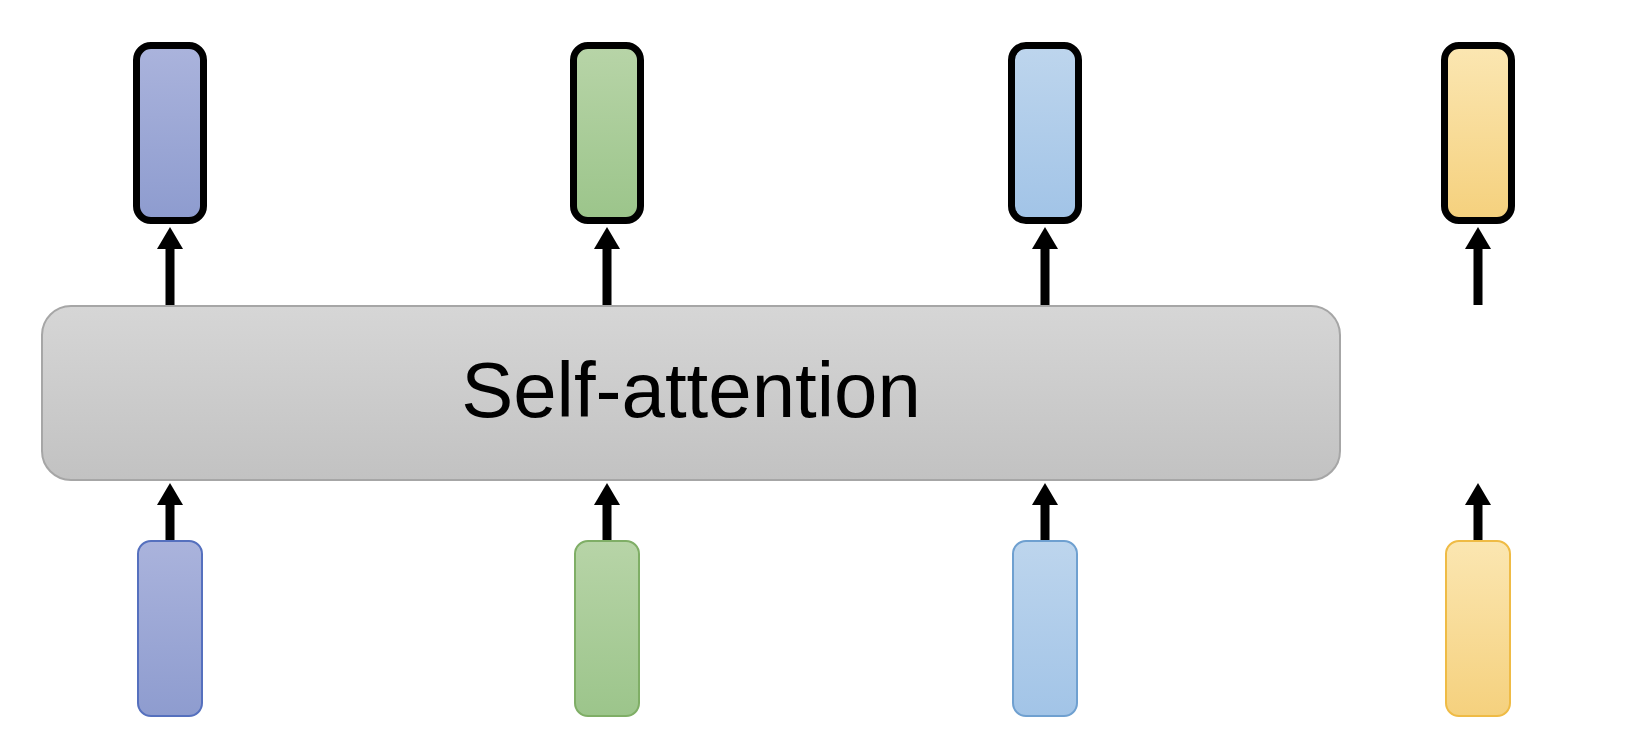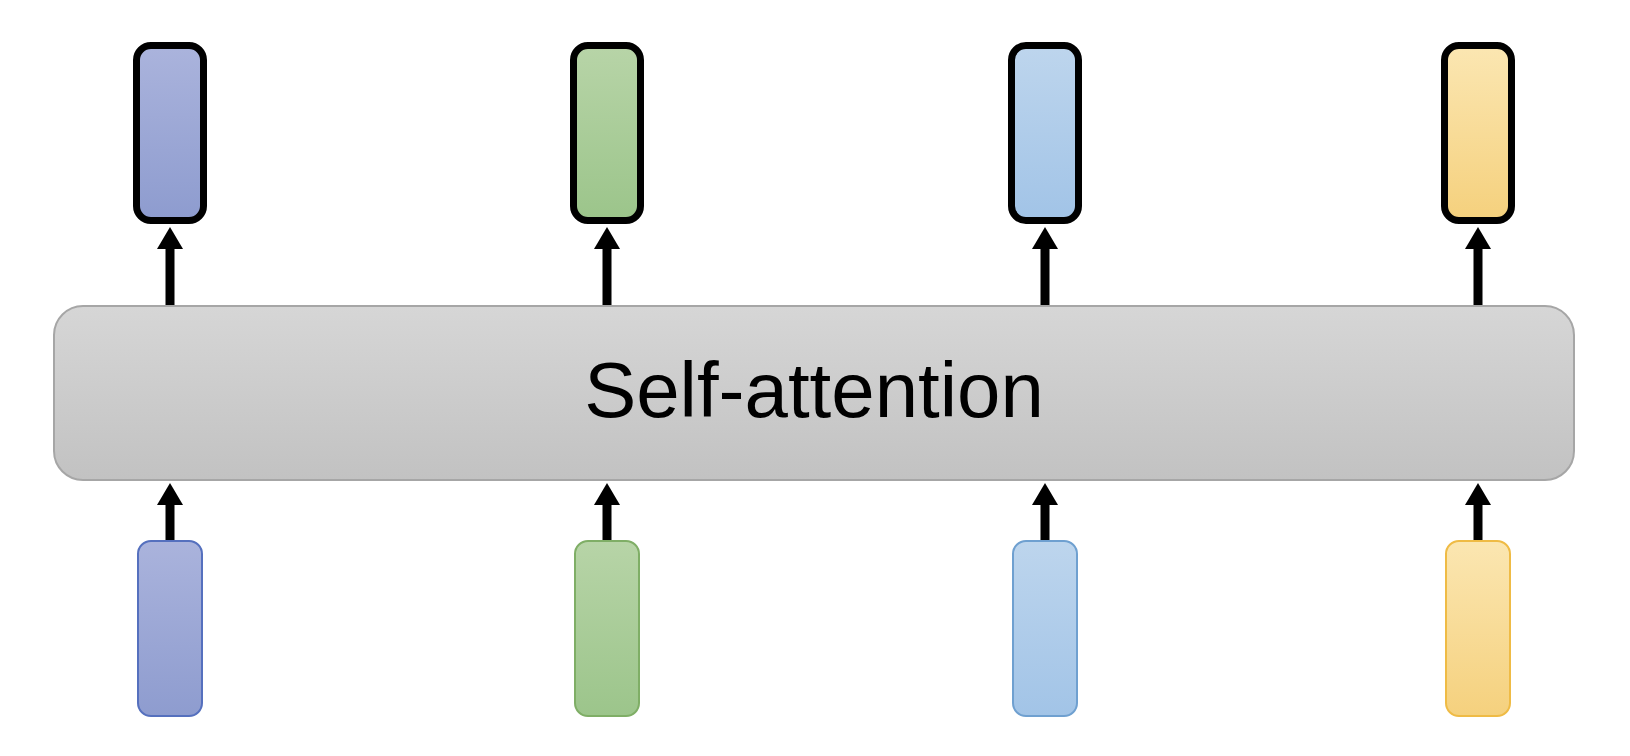--- a/index.html
+++ b/index.html
@@ -11,23 +11,23 @@
   .canvas {
     position: relative;
     width: 1630px;
     height: 756px;
     background: #FFFFFF;
     overflow: hidden;
   }
   
   .band {
     position: absolute;
-    left: 53px;
+    left: 41px;
     top: 305px;
-    width: 1522px;
+    width: 1300px;
     height: 176px;
     box-sizing: border-box;
     border: 2px solid var(--band-border, #A6A6A6);
     border-radius: 30px;
     background: linear-gradient(180deg, var(--band-top, #D6D6D6), var(--band-bottom, #C2C2C2));
     display: flex;
     align-items: center;
     justify-content: center;
   }
   .band-label {

